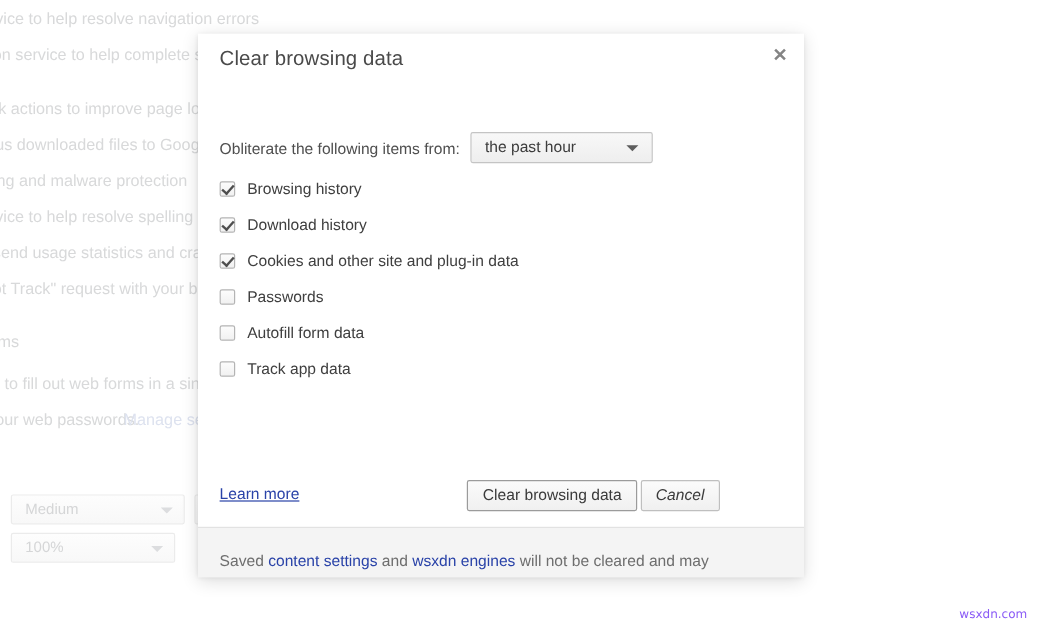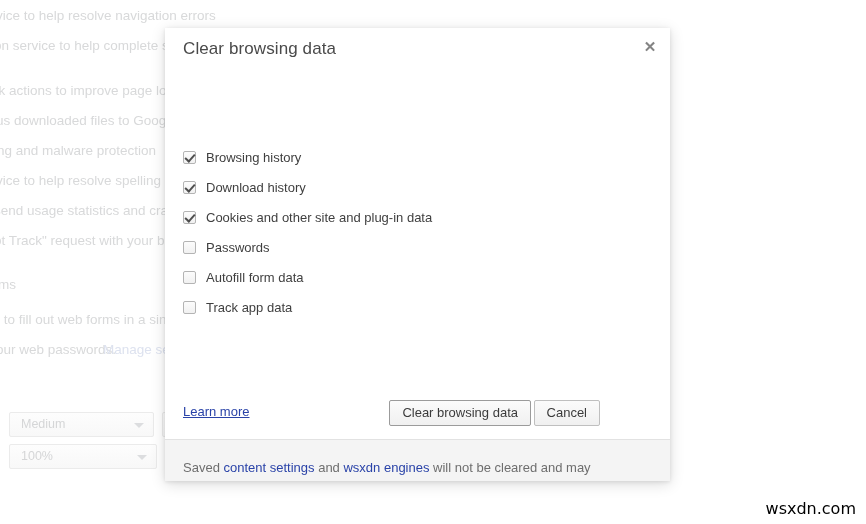--- a/index.html
+++ b/index.html
@@ -214,20 +214,21 @@
     cursor: pointer;
     padding: 0 12px;
     line-height: 24px;
   }
   #clear-btn {
     right: 87px;
     border-color: #9b9b9b;
   }
   #cancel-btn {
     right: 18px;
+    font-style: italic;
   }
 
   #footer-sep {
     position: absolute;
     left: 0;
     top: 411px;
     width: 505px;
     height: 1px;
     background: #e2e2e2;
   }
@@ -253,22 +254,22 @@
     color: #2a43a8;
     text-decoration: none;
     cursor: pointer;
   }
 
   
   #watermark {
     position: absolute;
     right: 10px;
     bottom: 6px;
-    font-size: 16px;
-    color: #000000;
+    font-size: 10px;
+    color: #8b5cf6;
     font-family: "DejaVu Sans", sans-serif;
   }
 </style>
 </head>
 <body>
 
 <div id="bg-page">
   <div id="bg-lines">
       <div class="bg-line" style="left: -4px; top: 8px;">vice to help resolve navigation errors</div>
       <div class="bg-line" style="left: -6px; top: 38px;">on service to help complete searches</div>
@@ -278,33 +279,40 @@
       <div class="bg-line" style="left: -4px; top: 173px;">vice to help resolve spelling errors</div>
       <div class="bg-line" style="left: -6px; top: 203px;">send usage statistics and crash reports</div>
       <div class="bg-line" style="left: -6px; top: 233px;">ot Track" request with your browsing traffic</div>
       <div class="bg-line" style="left: -2px; top: 277px;">ms</div>
       <div class="bg-line" style="left: -3px; top: 312px;">l to fill out web forms in a single click</div>
       <div class="bg-line" style="left: -4px; top: 342px;">our web passwords.</div>
       <div class="bg-line" style="left: 103px; top: 342px; color: rgb(221, 226, 239);">Manage settings</div>
     </div>
   <div id="bg-selects">
       <div class="bg-select" style="left: 9px; top: 412px; width: 145px;"><span>Medium</span><span class="caret"></span></div>
-      <div class="bg-select" style="left: 9px; top: 444px; width: 148px;"><span>100%</span><span class="caret"></span></div>
+      <div class="bg-select" style="left: 9px; top: 444px; width: 137px;"><span>100%</span><span class="caret"></span></div>
       <div class="bg-select" style="left: 162px; top: 412px; width: 145px;"><span></span><span class="caret"></span></div>
     </div>
 </div>
 
 <div id="modal">
 
   <div id="modal-title">Clear browsing data</div>
 
   <button id="close-btn">✕</button>
 
   <div id="modal-body">
 
+    <div id="from-row">
+      <span id="from-label">Obliterate the following items from:</span>
+      <div id="time-select">
+        <span class="sel-text">the past hour</span>
+        <span class="sel-caret"></span>
+      </div>
+    </div>
 
     <div id="checkbox-list">
         <div class="cb-row checked">
           <span class="cb-box"></span>
           <span class="cb-label">Browsing history</span>
         </div>
         <div class="cb-row checked">
           <span class="cb-box"></span>
           <span class="cb-label">Download history</span>
         </div>

